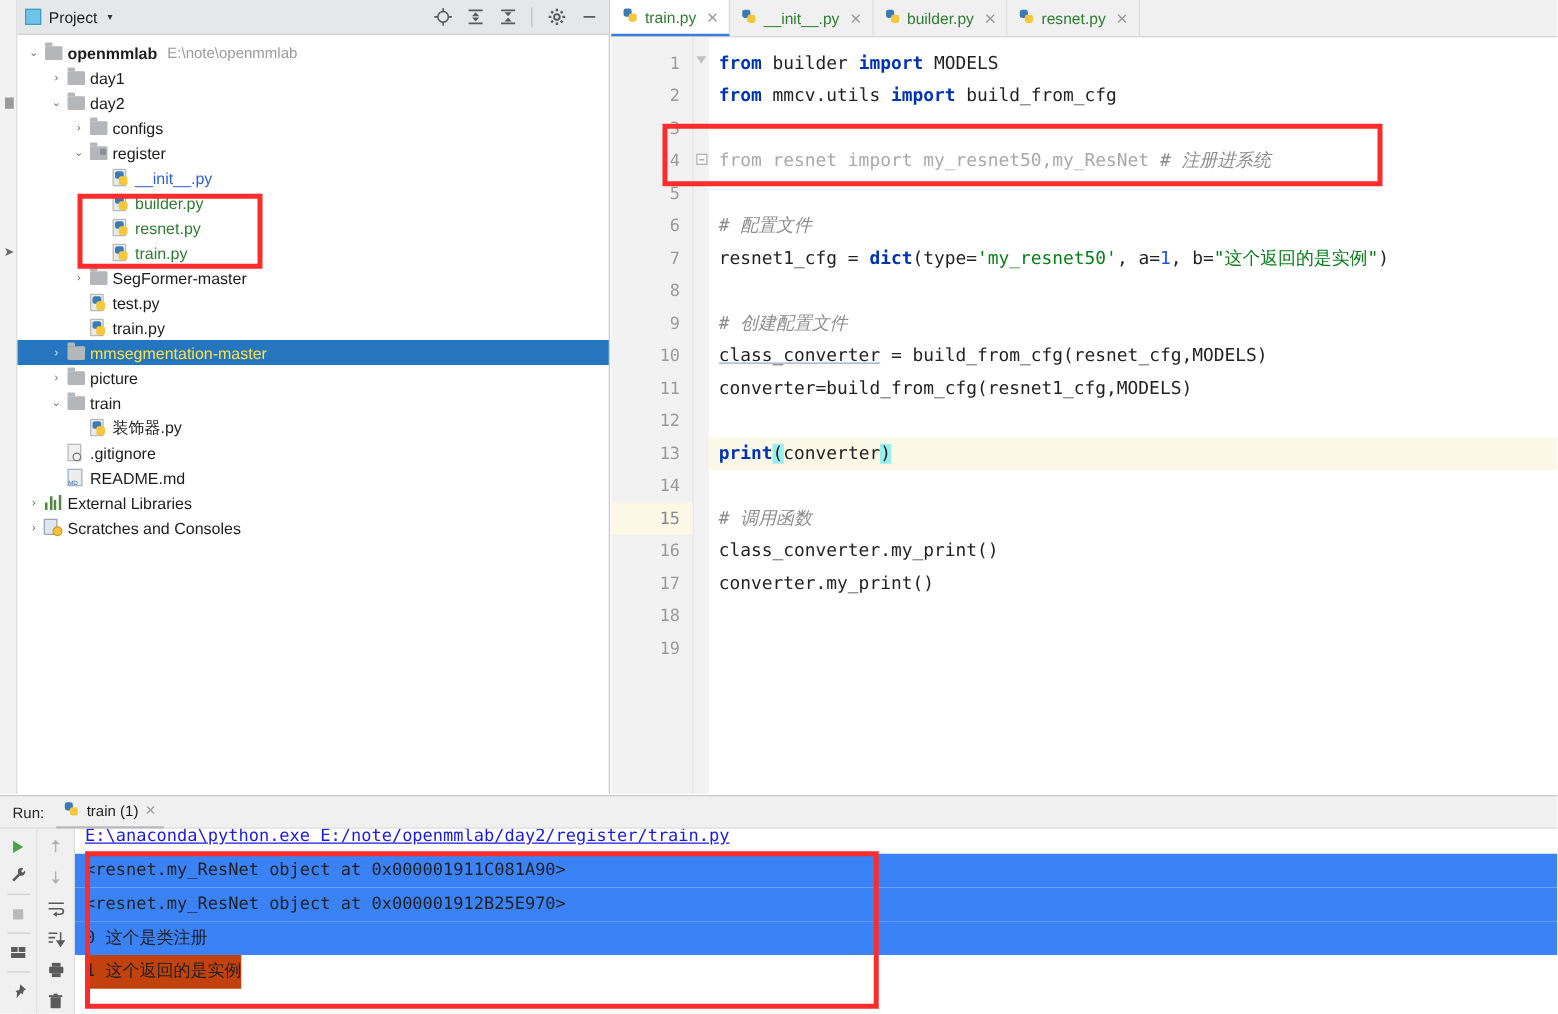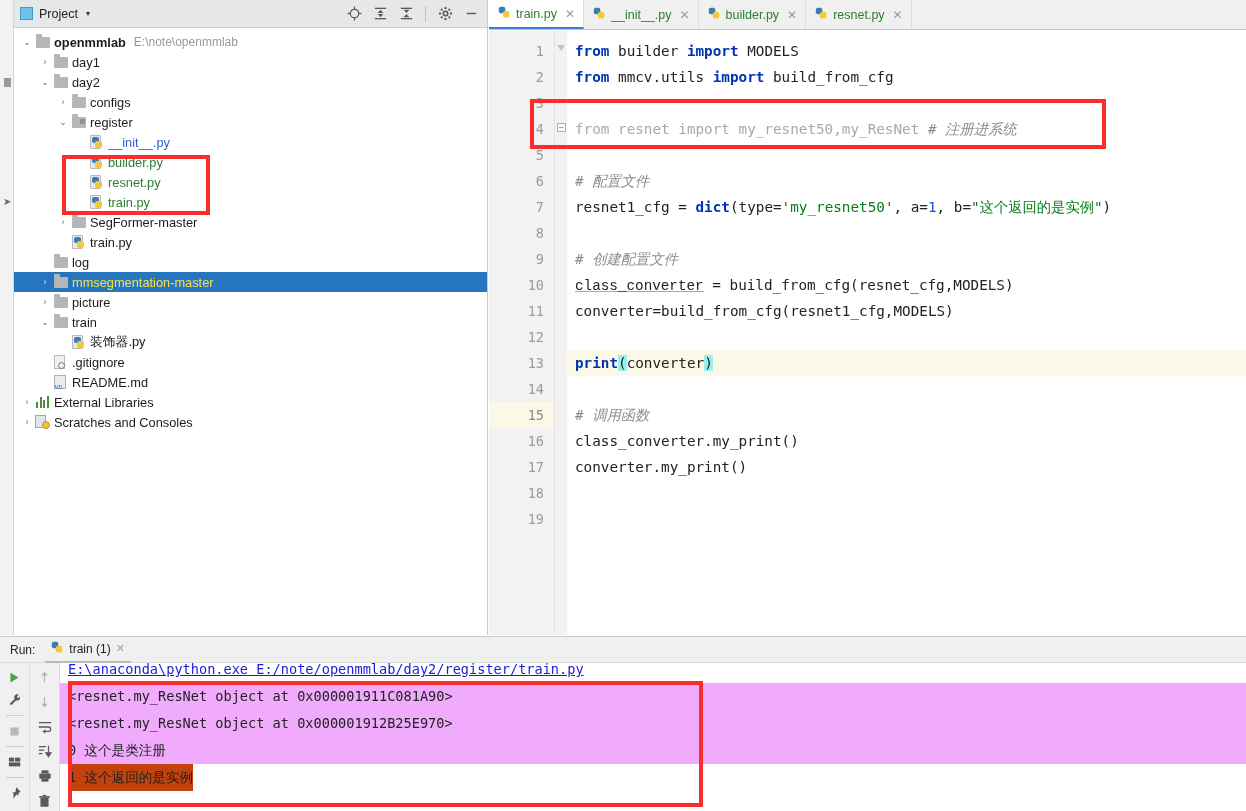--- a/index.html
+++ b/index.html
@@ -117,21 +117,21 @@
   .foldcol { width: 12px; background: #f2f2f2; padding-top: 8px; }
   .foldcol .fc { height: 26px; line-height: 26px; position: relative; }
   .codelines { flex: 1; padding-top: 8px; position: relative; }
   .cl { height: 26px; line-height: 26px; font-size: 14.3px; color: #222; white-space: pre; padding-left: 8px; }
   .cl.cur { background: #fbf8e8; }
   .kw { color: #0033b3; font-weight: bold; }
   .str { color: #067d17; }
   .num { color: #1750eb; }
   .cmt { color: #8c8c8c; font-style: italic; }
   .dis { color: #a8a8a8; }
-  .uline { text-decoration: underline; text-decoration-color: #9aa7c4; font-family: Liberation Mono, monospace; }
+  .uline { text-decoration: underline; text-decoration-color: #9aa7c4; }
   .brmatch { background: #99eeee; }
 
   .foldmark {
     position:absolute; left:2px; top:7px; width:9px; height:9px;
     border:1px solid #b0b0b0; background:#fafafa; color:#777; font-size:8px;
     line-height:7px; text-align:center;
   }
   .foldmark.tri { border:none; background:none; }
   .foldmark.tri::after{
     content:""; position:absolute; left:0; top:0;
@@ -150,21 +150,21 @@
                display:flex; flex-direction:column; align-items:center; gap:3px; }
   .run-tools2 { width: 30px; background: #f0f0f0; border-right: 1px solid #dcdcdc; padding-top: 4px;
                display:flex; flex-direction:column; align-items:center; gap:5px; }
   .rt { width: 22px; height: 20px; display: flex; align-items: center; justify-content: center; color: #5a5a5a; }
   .rt-div { width: 18px; height: 1px; background: #cfcfcf; margin: 2px 0; }
   .console { flex: 1; position: relative; background: #fff; overflow: hidden;
              font-family: "DejaVu Sans Mono", monospace; font-size: 13.6px; padding-top: 2px; }
   .coline { height: 27px; line-height: 27px; white-space: pre; padding-left: 8px; color: #222; }
   .coline.cmd { color: #1a1ae0; text-decoration: underline; margin-top: -9px; }
   .selbg { background: #c2410c; display:inline-block; }
-  .selrow { background: #f0abfc; }
+  .selrow { background: #3b82f6; }
 
   .leftstrip-bottom {
     position:absolute; left:0; top:636px; width:14px; height:175px; background:#f2f2f2; border-right:1px solid #d6d6d6;
   }
   .vlabel.debug { top: 110px; left: -22px; font-size: 9.5px; color:#4a6fb5; }
 </style>
 </head>
 <body>
 
 <div id="app">
@@ -320,28 +320,32 @@
         </div>
         <div class="row" style="padding-left: 42px;">
           <span class="arrow none"></span>
           <span class="ic">
             <span class="pyfile">
               <span class="pg"></span>
               <span class="b1"></span>
               <span class="b2"></span>
             </span>
           </span>
+          <span class="fname">test.py</span>
+        </div>
+        <div class="row" style="padding-left: 42px;">
+          <span class="arrow none"></span>
+          <span class="ic">
+            <span class="pyfile">
+              <span class="pg"></span>
+              <span class="b1"></span>
+              <span class="b2"></span>
+            </span>
+          </span>
           <span class="fname">train.py</span>
-        </div>
-        <div class="row" style="padding-left: 24px;">
-          <span class="arrow none"></span>
-          <span class="ic">
-            <span class="folder"></span>
-          </span>
-          <span class="fname">log</span>
         </div>
         <div class="row sel" style="padding-left: 24px;">
           <span class="arrow">›</span>
           <span class="ic">
             <span class="folder"></span>
           </span>
           <span class="fname">mmsegmentation-master</span>
         </div>
         <div class="row" style="padding-left: 24px;">
           <span class="arrow">›</span>

